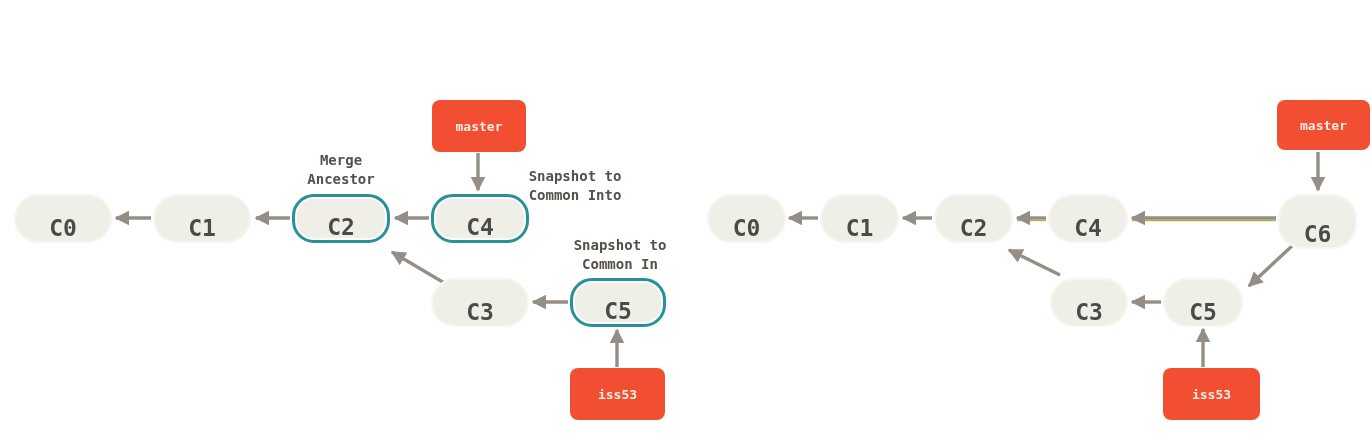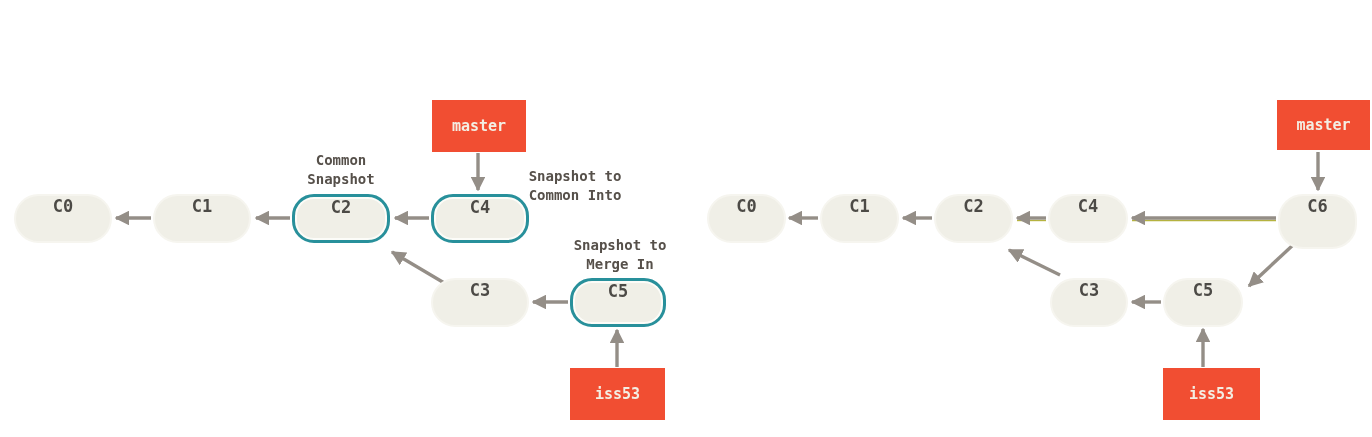--- a/index.html
+++ b/index.html
@@ -10,36 +10,36 @@
     overflow: hidden;
     font-family: "DejaVu Sans Mono", "Liberation Mono", monospace;
   }
   .arrows-layer { position: absolute; left: 0; top: 0; width: 1372px; height: 437px; }
   .node {
     position: absolute;
     box-sizing: border-box;
     background: #f0efe7;
     border: 2px solid #f6f5ef;
     border-radius: 25px;
-    display: flex; align-items: flex-start; justify-content: center;
-    font-size: 17px; font-weight: bold; color: #4c4a46;
+    display: flex; align-items: flex-end; justify-content: center;
+    font-size: 23px; font-weight: bold; color: #4c4a46;
     z-index: 2;
   }
   .node.highlight {
     border: 3px solid #28909b;
     box-shadow: inset 0 0 0 2px #fcfcf8;
     border-radius: 22px;
   }
   .branch-box {
     position: absolute;
     box-sizing: border-box;
     background: #f14e32;
-    border-radius: 0;
+    border-radius: 8px;
     display: flex; align-items: center; justify-content: center;
-    font-size: 15px; font-weight: bold; color: #f3eee3;
+    font-size: 13px; font-weight: bold; color: #f3eee3;
     z-index: 2;
   }
   .annotation {
     position: absolute;
     text-align: center;
     font-size: 14px; font-weight: bold; color: #56504a;
     line-height: 19px;
     z-index: 1;
     white-space: nowrap;
   }
@@ -94,30 +94,30 @@
       <div class="node highlight" style="left: 570px; top: 278px; width: 96px; height: 49px;">
         <span>C5</span>
       </div>
       <div class="branch-box" style="left: 432px; top: 100px; width: 94px; height: 52px;">
         <span>master</span>
       </div>
       <div class="branch-box" style="left: 570px; top: 368px; width: 95px; height: 52px;">
         <span>iss53</span>
       </div>
       <div class="annotation" style="left: 261px; top: 151px; width: 160px;">
-        <div>Common</div>
-        <div>Snapshot</div>
+        <div>Merge</div>
+        <div>Ancestor</div>
       </div>
       <div class="annotation" style="left: 515px; top: 167px; width: 120px;">
         <div>Snapshot to</div>
         <div>Common Into</div>
       </div>
       <div class="annotation" style="left: 560px; top: 236px; width: 120px;">
         <div>Snapshot to</div>
-        <div>Merge In</div>
+        <div>Common In</div>
       </div>
     </div>
   <div>
       <div class="node" style="left: 707px; top: 194px; width: 79px; height: 49px;">
         <span>C0</span>
       </div>
       <div class="node" style="left: 820px; top: 194px; width: 79px; height: 49px;">
         <span>C1</span>
       </div>
       <div class="node" style="left: 934px; top: 194px; width: 79px; height: 49px;">

